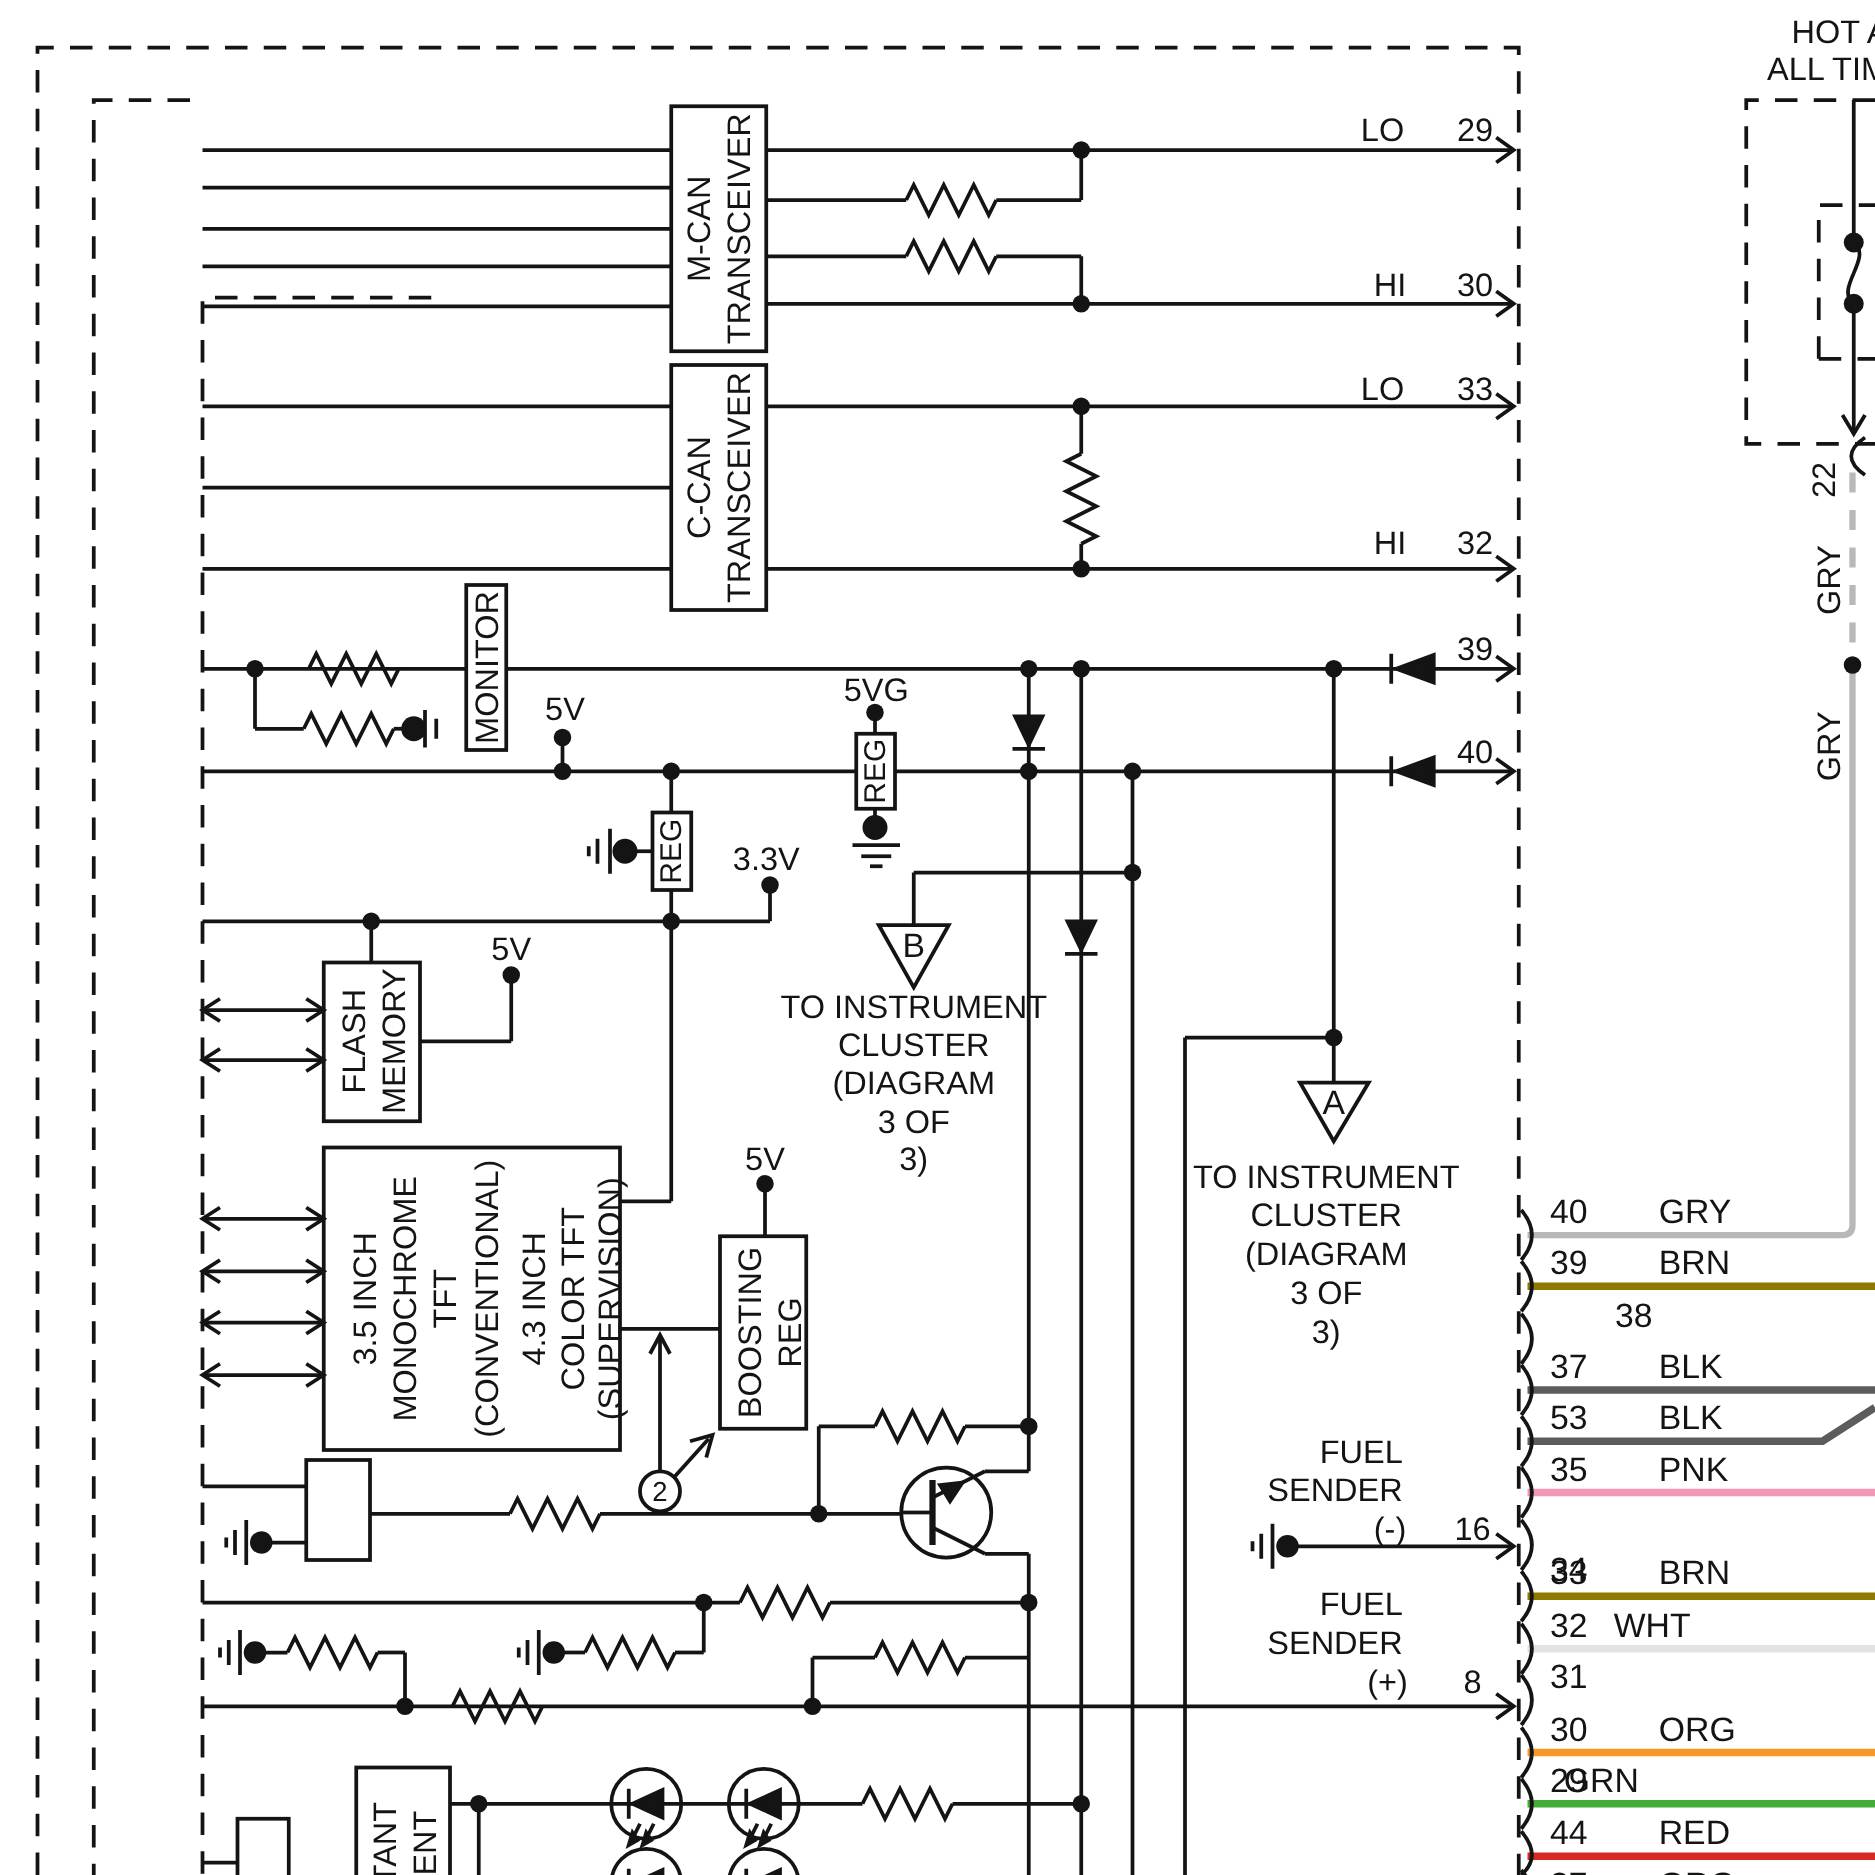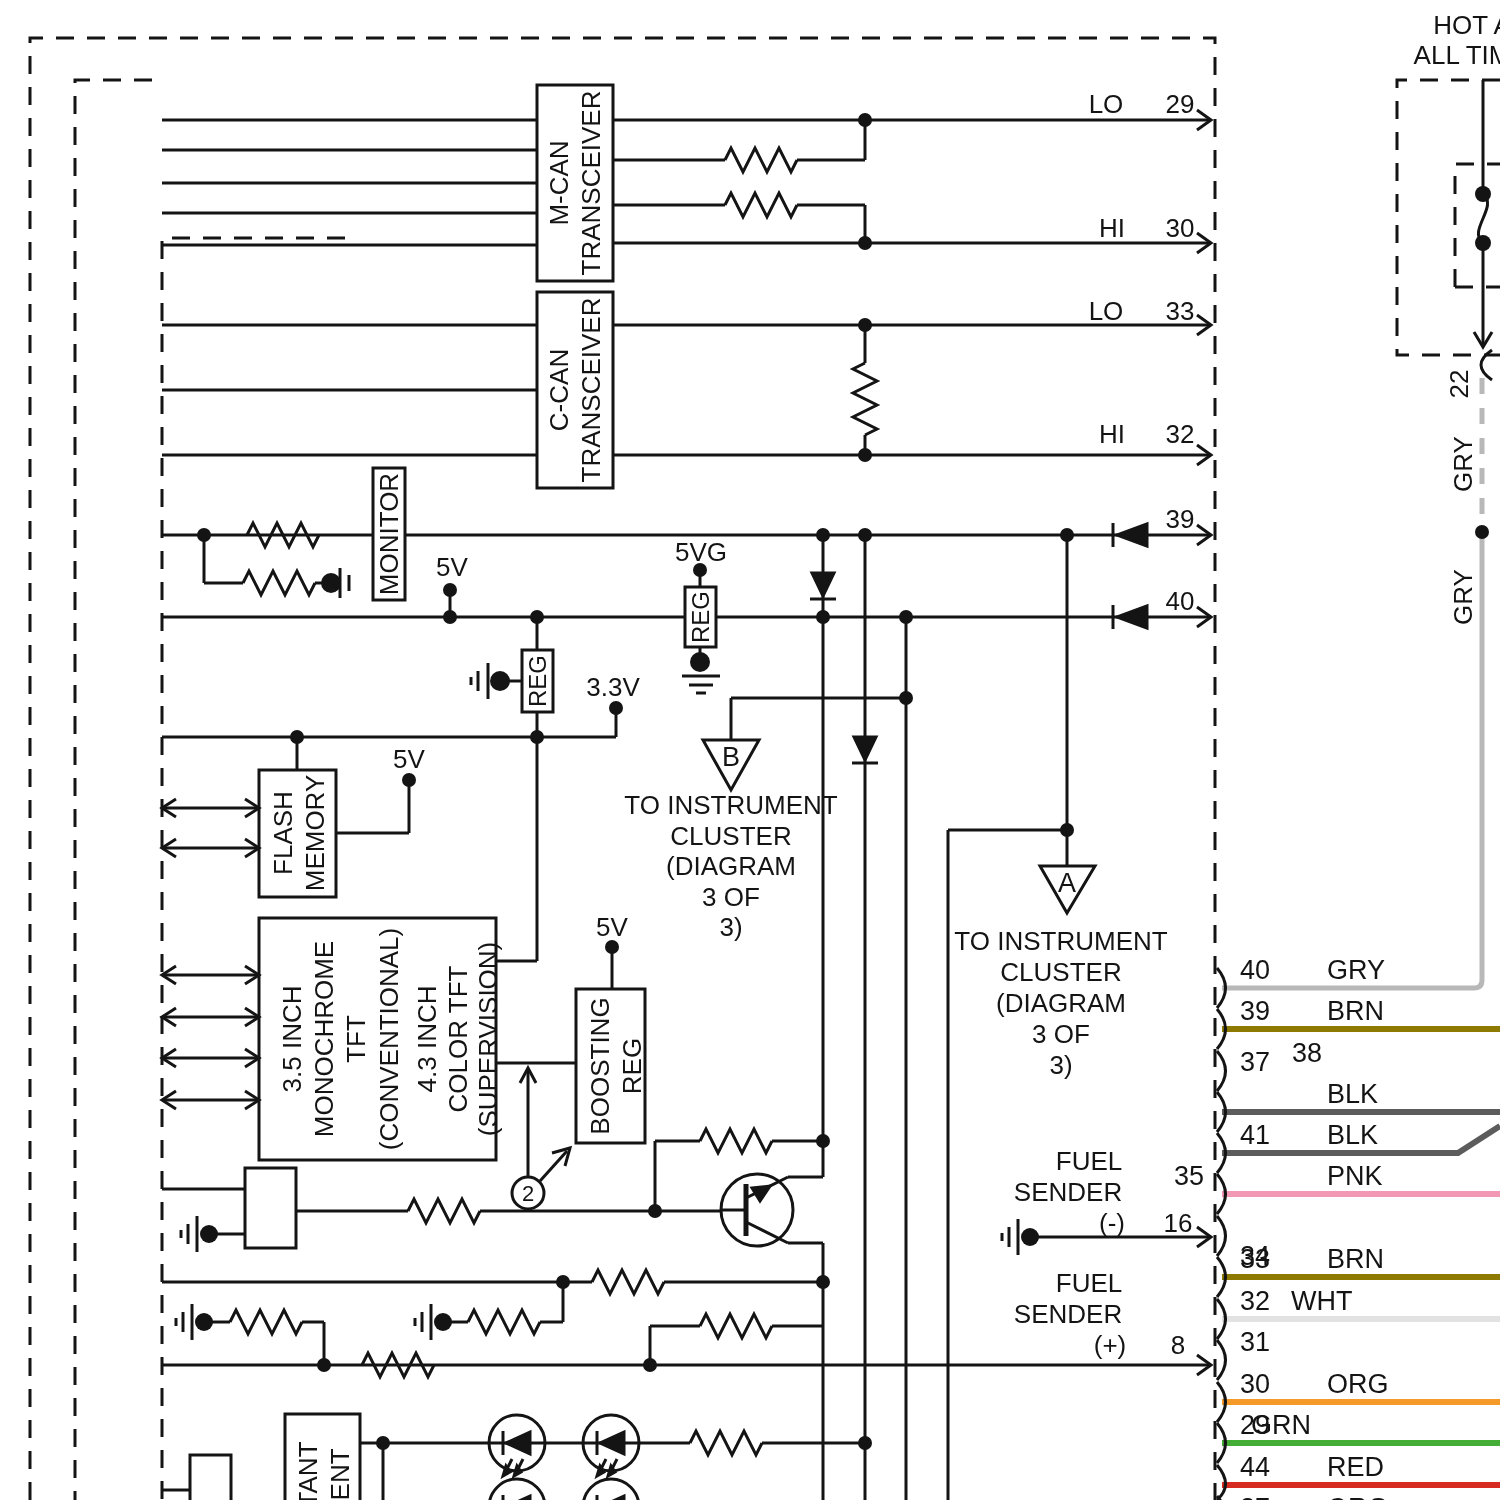--- a/index.html
+++ b/index.html
@@ -468,25 +468,25 @@
 <div class="lbl" style="left:1462px;top:55px">ALL TIM</div>
 <div class="lbl rot" style="left:1459px;top:384px">22</div>
 <div class="lbl rot" style="left:1463px;top:464px">GRY</div>
 <div class="lbl rot" style="left:1463px;top:597px">GRY</div>
 
 <div class="lbl la big" style="left:1240px;top:970px">40</div>
 <div class="lbl la big" style="left:1327px;top:970px">GRY</div>
 <div class="lbl la big" style="left:1240px;top:1011px">39</div>
 <div class="lbl la big" style="left:1327px;top:1011px">BRN</div>
 <div class="lbl la big" style="left:1292px;top:1053px">38</div>
-<div class="lbl la big" style="left:1240px;top:1062px">37</div>
+<div class="lbl la big" style="left:1240px;top:1094px">37</div>
 <div class="lbl la big" style="left:1327px;top:1094px">BLK</div>
-<div class="lbl la big" style="left:1240px;top:1135px">41</div>
+<div class="lbl la big" style="left:1240px;top:1135px">53</div>
 <div class="lbl la big" style="left:1327px;top:1135px">BLK</div>
-<div class="lbl la big" style="left:1174px;top:1176px">35</div>
+<div class="lbl la big" style="left:1240px;top:1176px">35</div>
 <div class="lbl la big" style="left:1327px;top:1176px">PNK</div>
 <div class="lbl la big" style="left:1240px;top:1256px">34</div>
 <div class="lbl la big" style="left:1240px;top:1259px">33</div>
 <div class="lbl la big" style="left:1327px;top:1259px">BRN</div>
 <div class="lbl la big" style="left:1240px;top:1301px">32</div>
 <div class="lbl la big" style="left:1291px;top:1301px">WHT</div>
 <div class="lbl la big" style="left:1240px;top:1342px">31</div>
 <div class="lbl la big" style="left:1240px;top:1384px">30</div>
 <div class="lbl la big" style="left:1327px;top:1384px">ORG</div>
 <div class="lbl la big" style="left:1240px;top:1425px">29</div>

